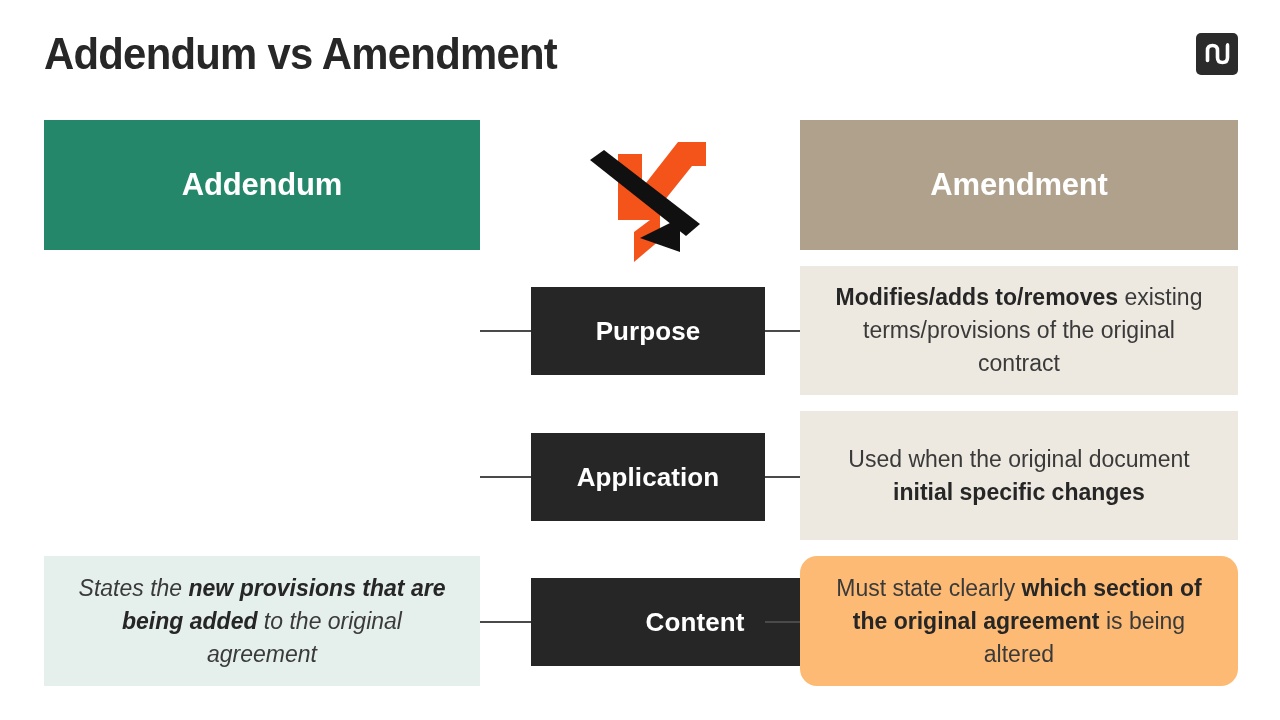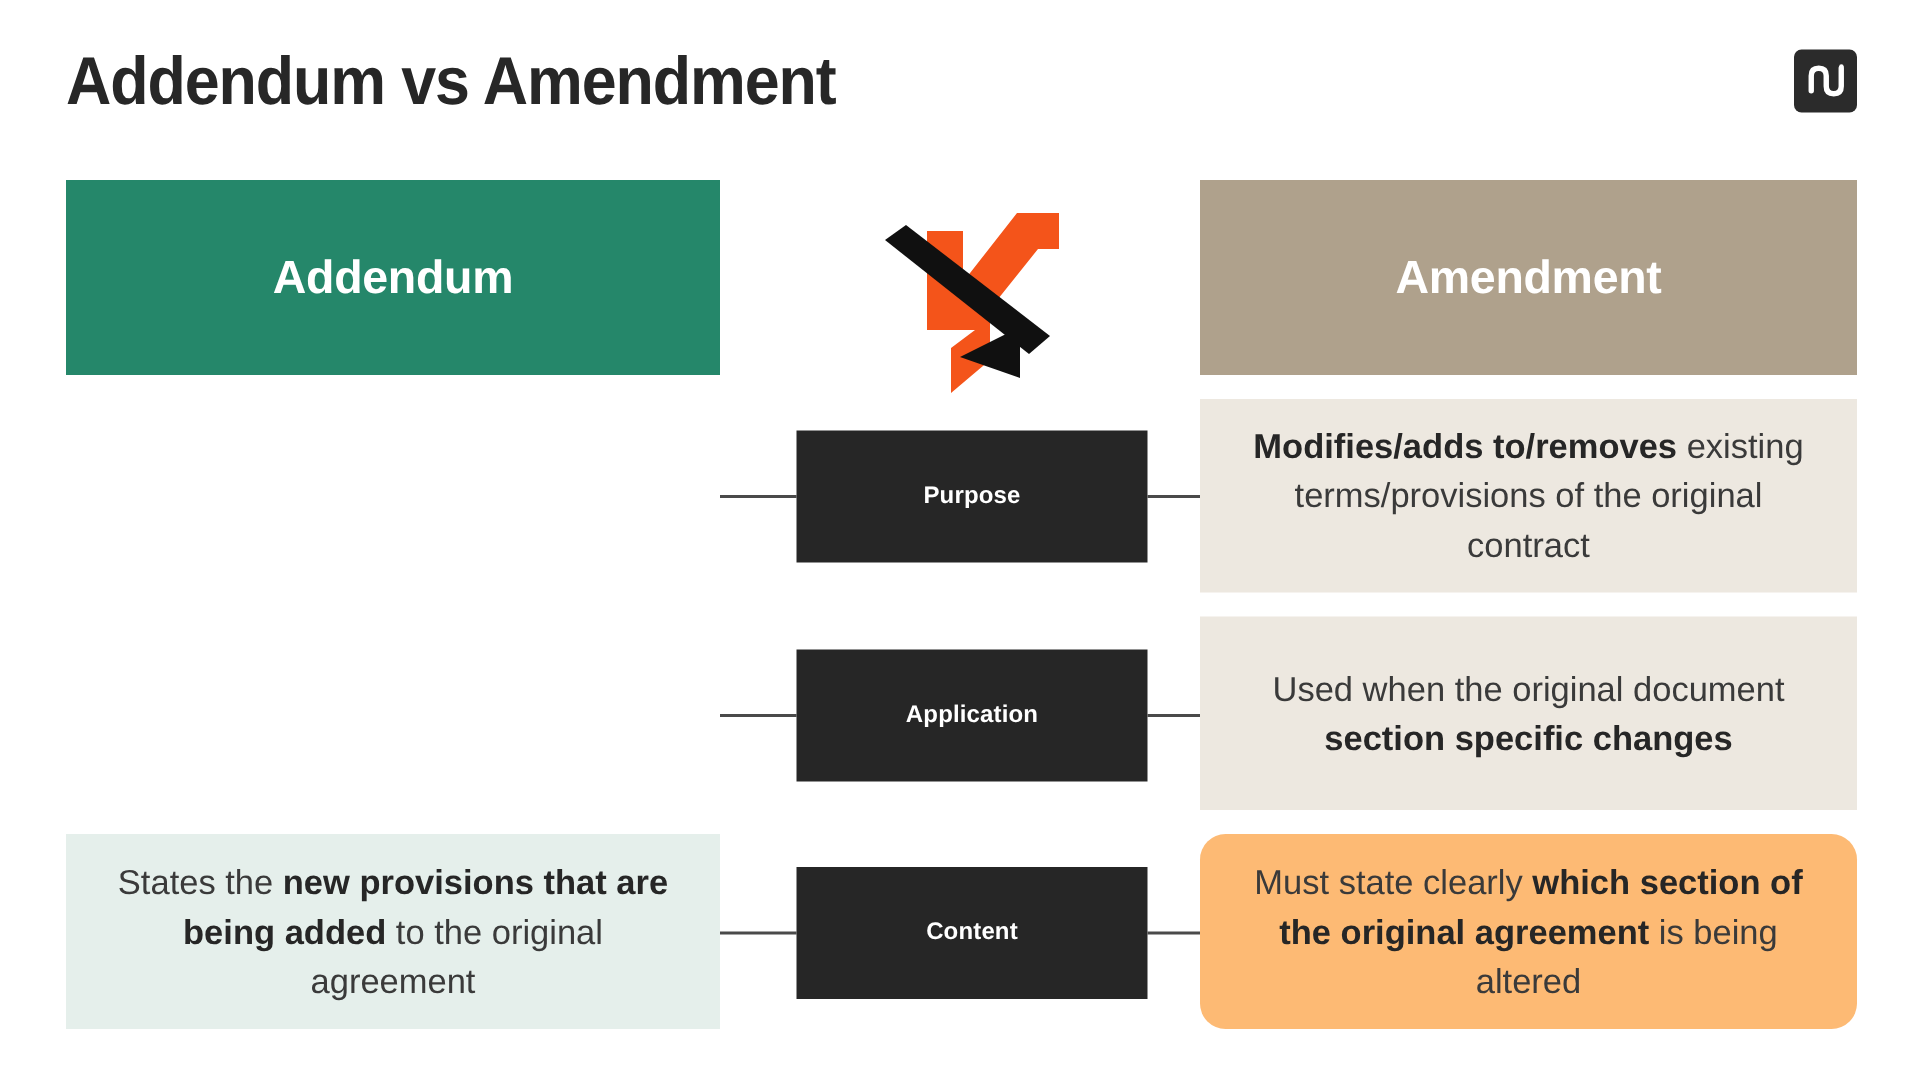--- a/index.html
+++ b/index.html
@@ -89,39 +89,39 @@
 
   .center-label {
     position: absolute;
     left: 531px;
     width: 234px;
     display: flex;
     align-items: center;
     justify-content: center;
     background: #262626;
     color: #ffffff;
-    font-size: 16px;
+    font-size: 26px;
     font-weight: 700;
     letter-spacing: 0.1px;
   }
 
   .connector {
     position: absolute;
     height: 2px;
     background: #4a4a4a;
   }
   .connector.l { left: 480px; width: 51px; }
   .connector.r { left: 765px; width: 35px; }
   .r1 { top: 266px; height: 129px; }
   .r2 { top: 411px; height: 129px; }
   .r3 { top: 556px; height: 130px; }
 
   .cl1 { top: 287px; height: 88px; }
   .cl2 { top: 433px; height: 88px; }
-  .cl3 { top: 578px; height: 88px; }
+  .cl3 { top: 578px; height: 88px; padding-left: 47px; }
 
   .cn1 { top: 330px; }
   .cn2 { top: 476px; }
   .cn3 { top: 621px; }
 
   
   .emblem {
     position: absolute;
     left: 574px;
     top: 128px;
@@ -164,24 +164,24 @@
     <div class="center-label cl1" style="background: rgb(38, 38, 38);">Purpose</div>
     <div class="connector r cn1"></div>
     <div class="cell right r1" style="background: rgb(237, 232, 224);">
       <span class="txt"><b>Modifies/adds to/removes</b> existing terms/provisions of the original contract</span>
     </div>
 
     <div class="connector l cn2"></div>
     <div class="center-label cl2" style="background: rgb(38, 38, 38);">Application</div>
     <div class="connector r cn2"></div>
     <div class="cell right r2" style="background: rgb(237, 232, 224);">
-      <span class="txt">Used when the original document <b>section specific changes</b></span>
+      <span class="txt">Used when the original document <b>initial specific changes</b></span>
     </div>
 
-    <div class="cell left r3" style="background: rgb(229, 239, 235);">
+    <div class="cell left r3" style="background: rgb(229, 239, 235); font-style: italic;">
       <span class="txt">States the <b>new provisions that are being added</b> to the original agreement</span>
     </div>
     <div class="connector l cn3"></div>
     <div class="center-label cl3" style="background: rgb(38, 38, 38);">Content</div>
     <div class="connector r cn3"></div>
     <div class="cell right r3" style="background: #fdba74; border-radius: 17px;">
       <span class="txt">Must state clearly <b>which section of the original agreement</b> is being altered</span>
     </div>
 
   </div>

